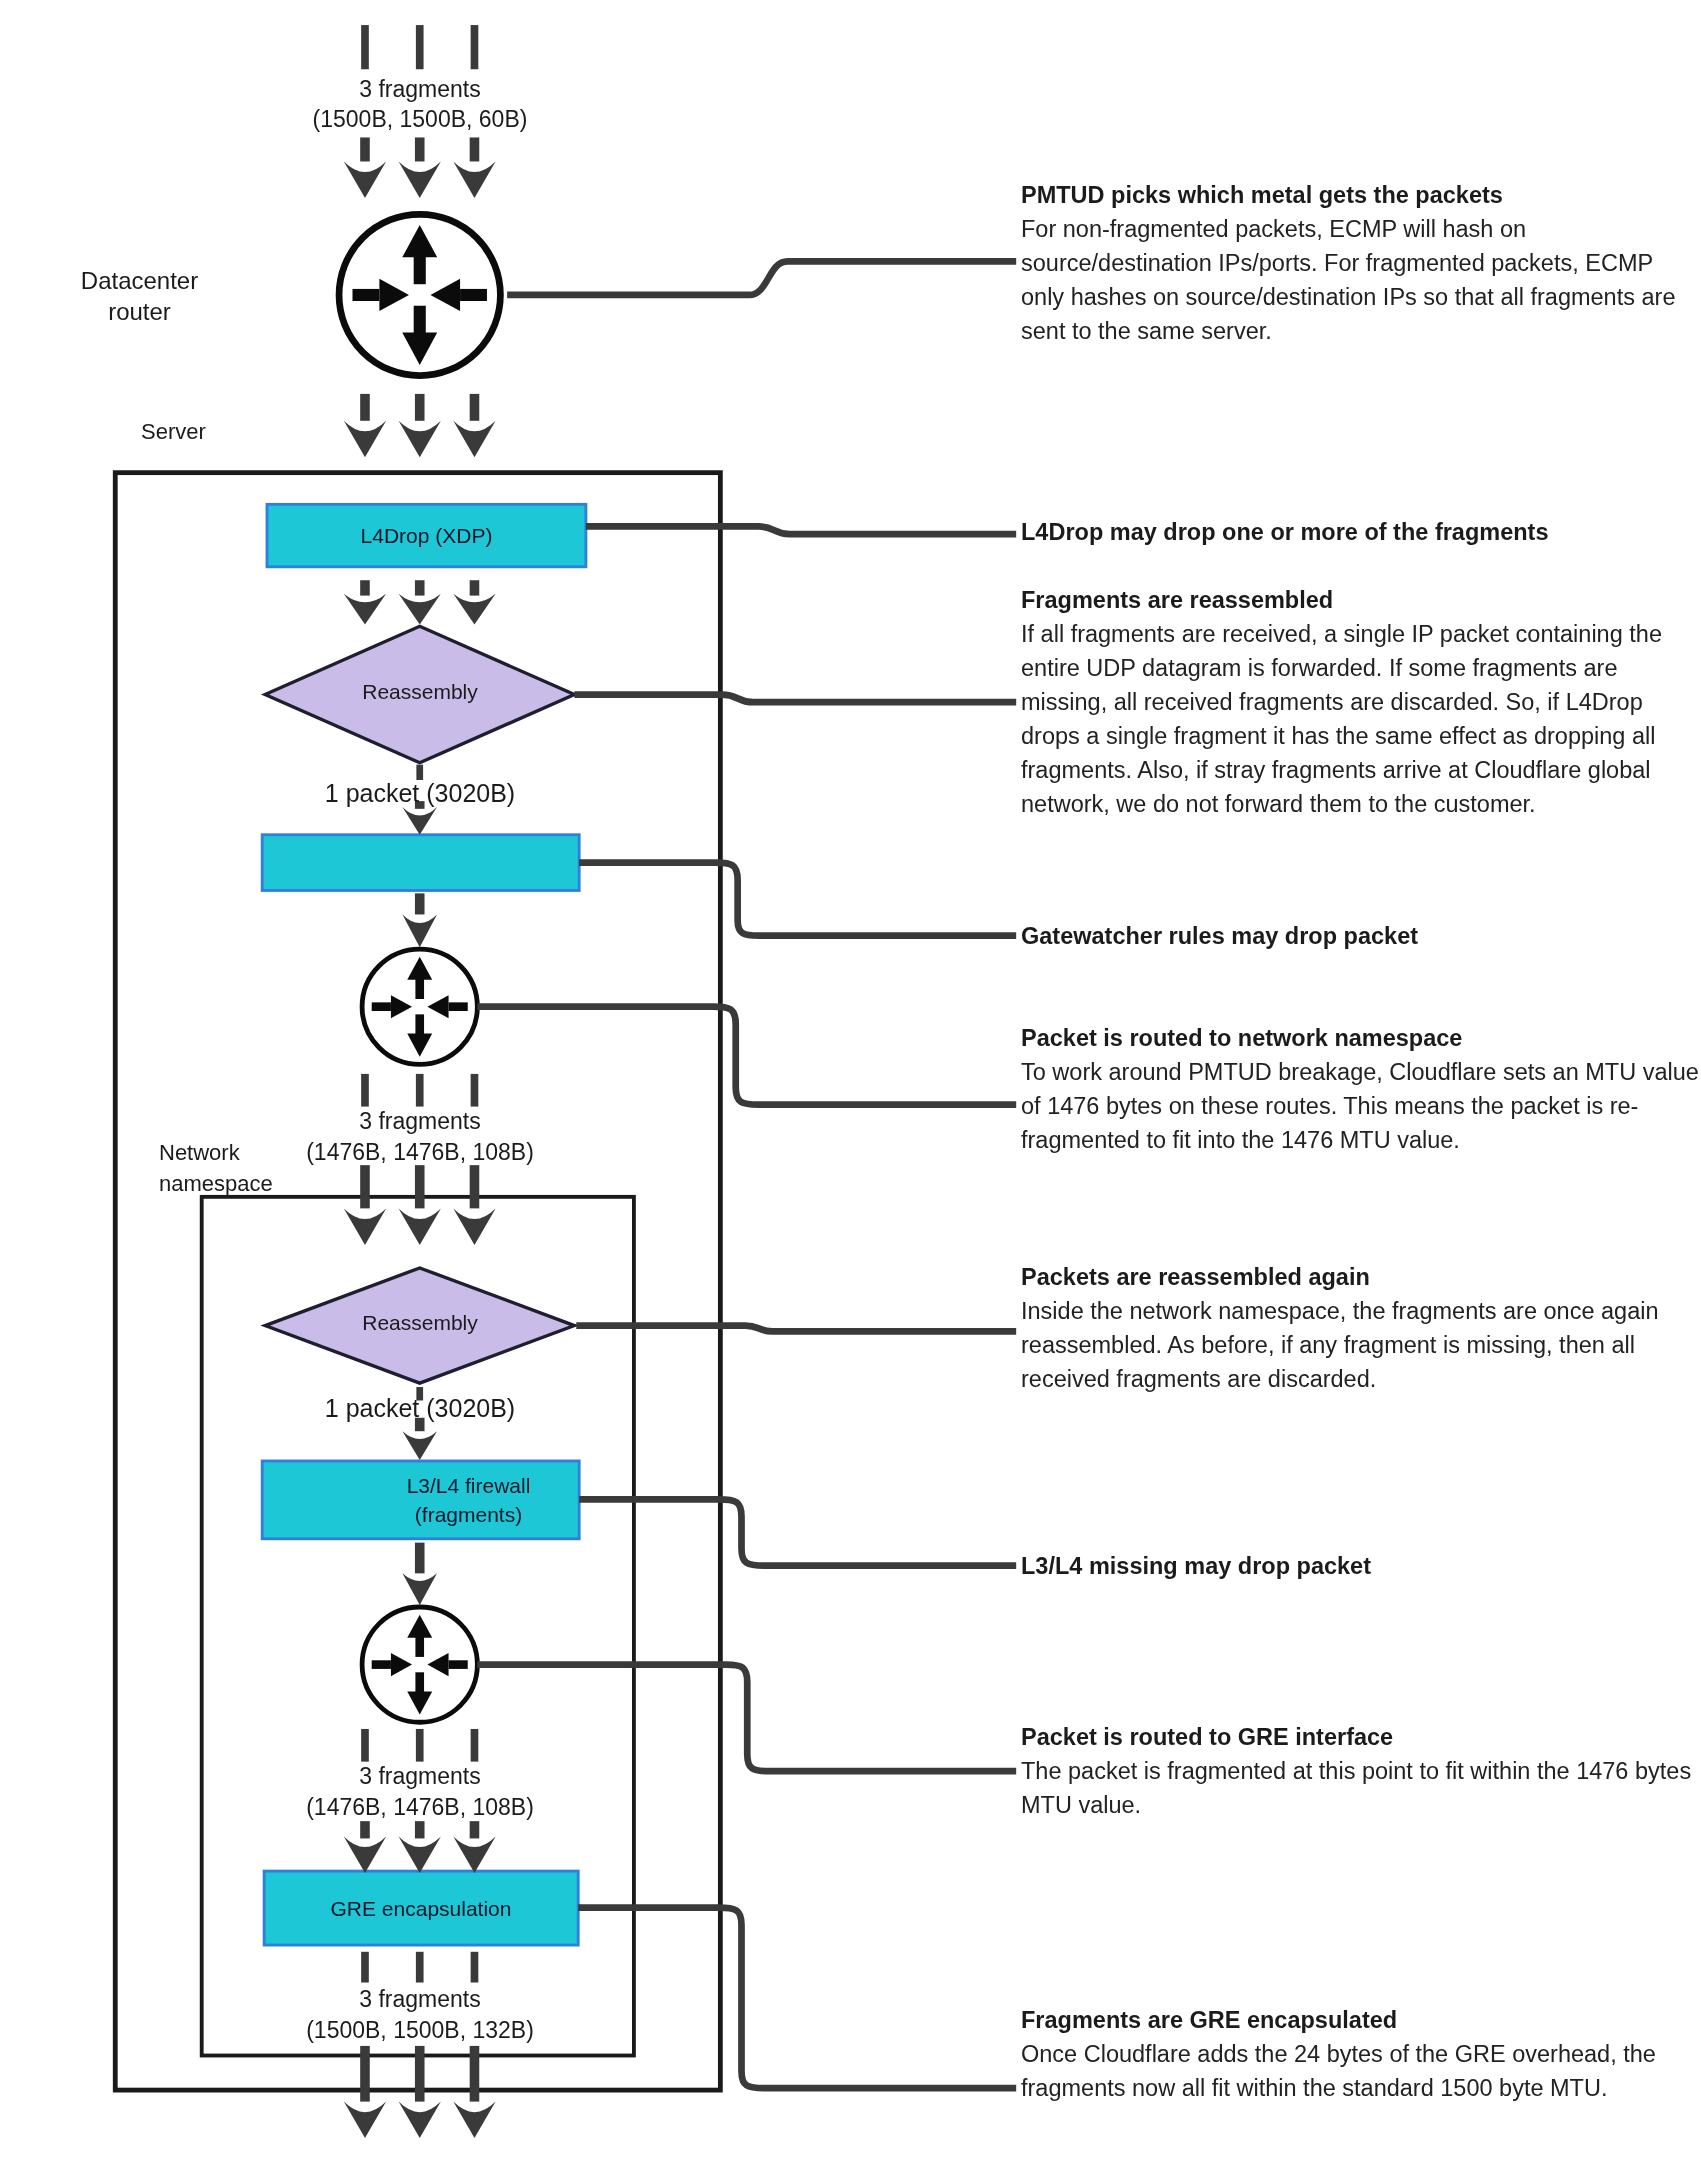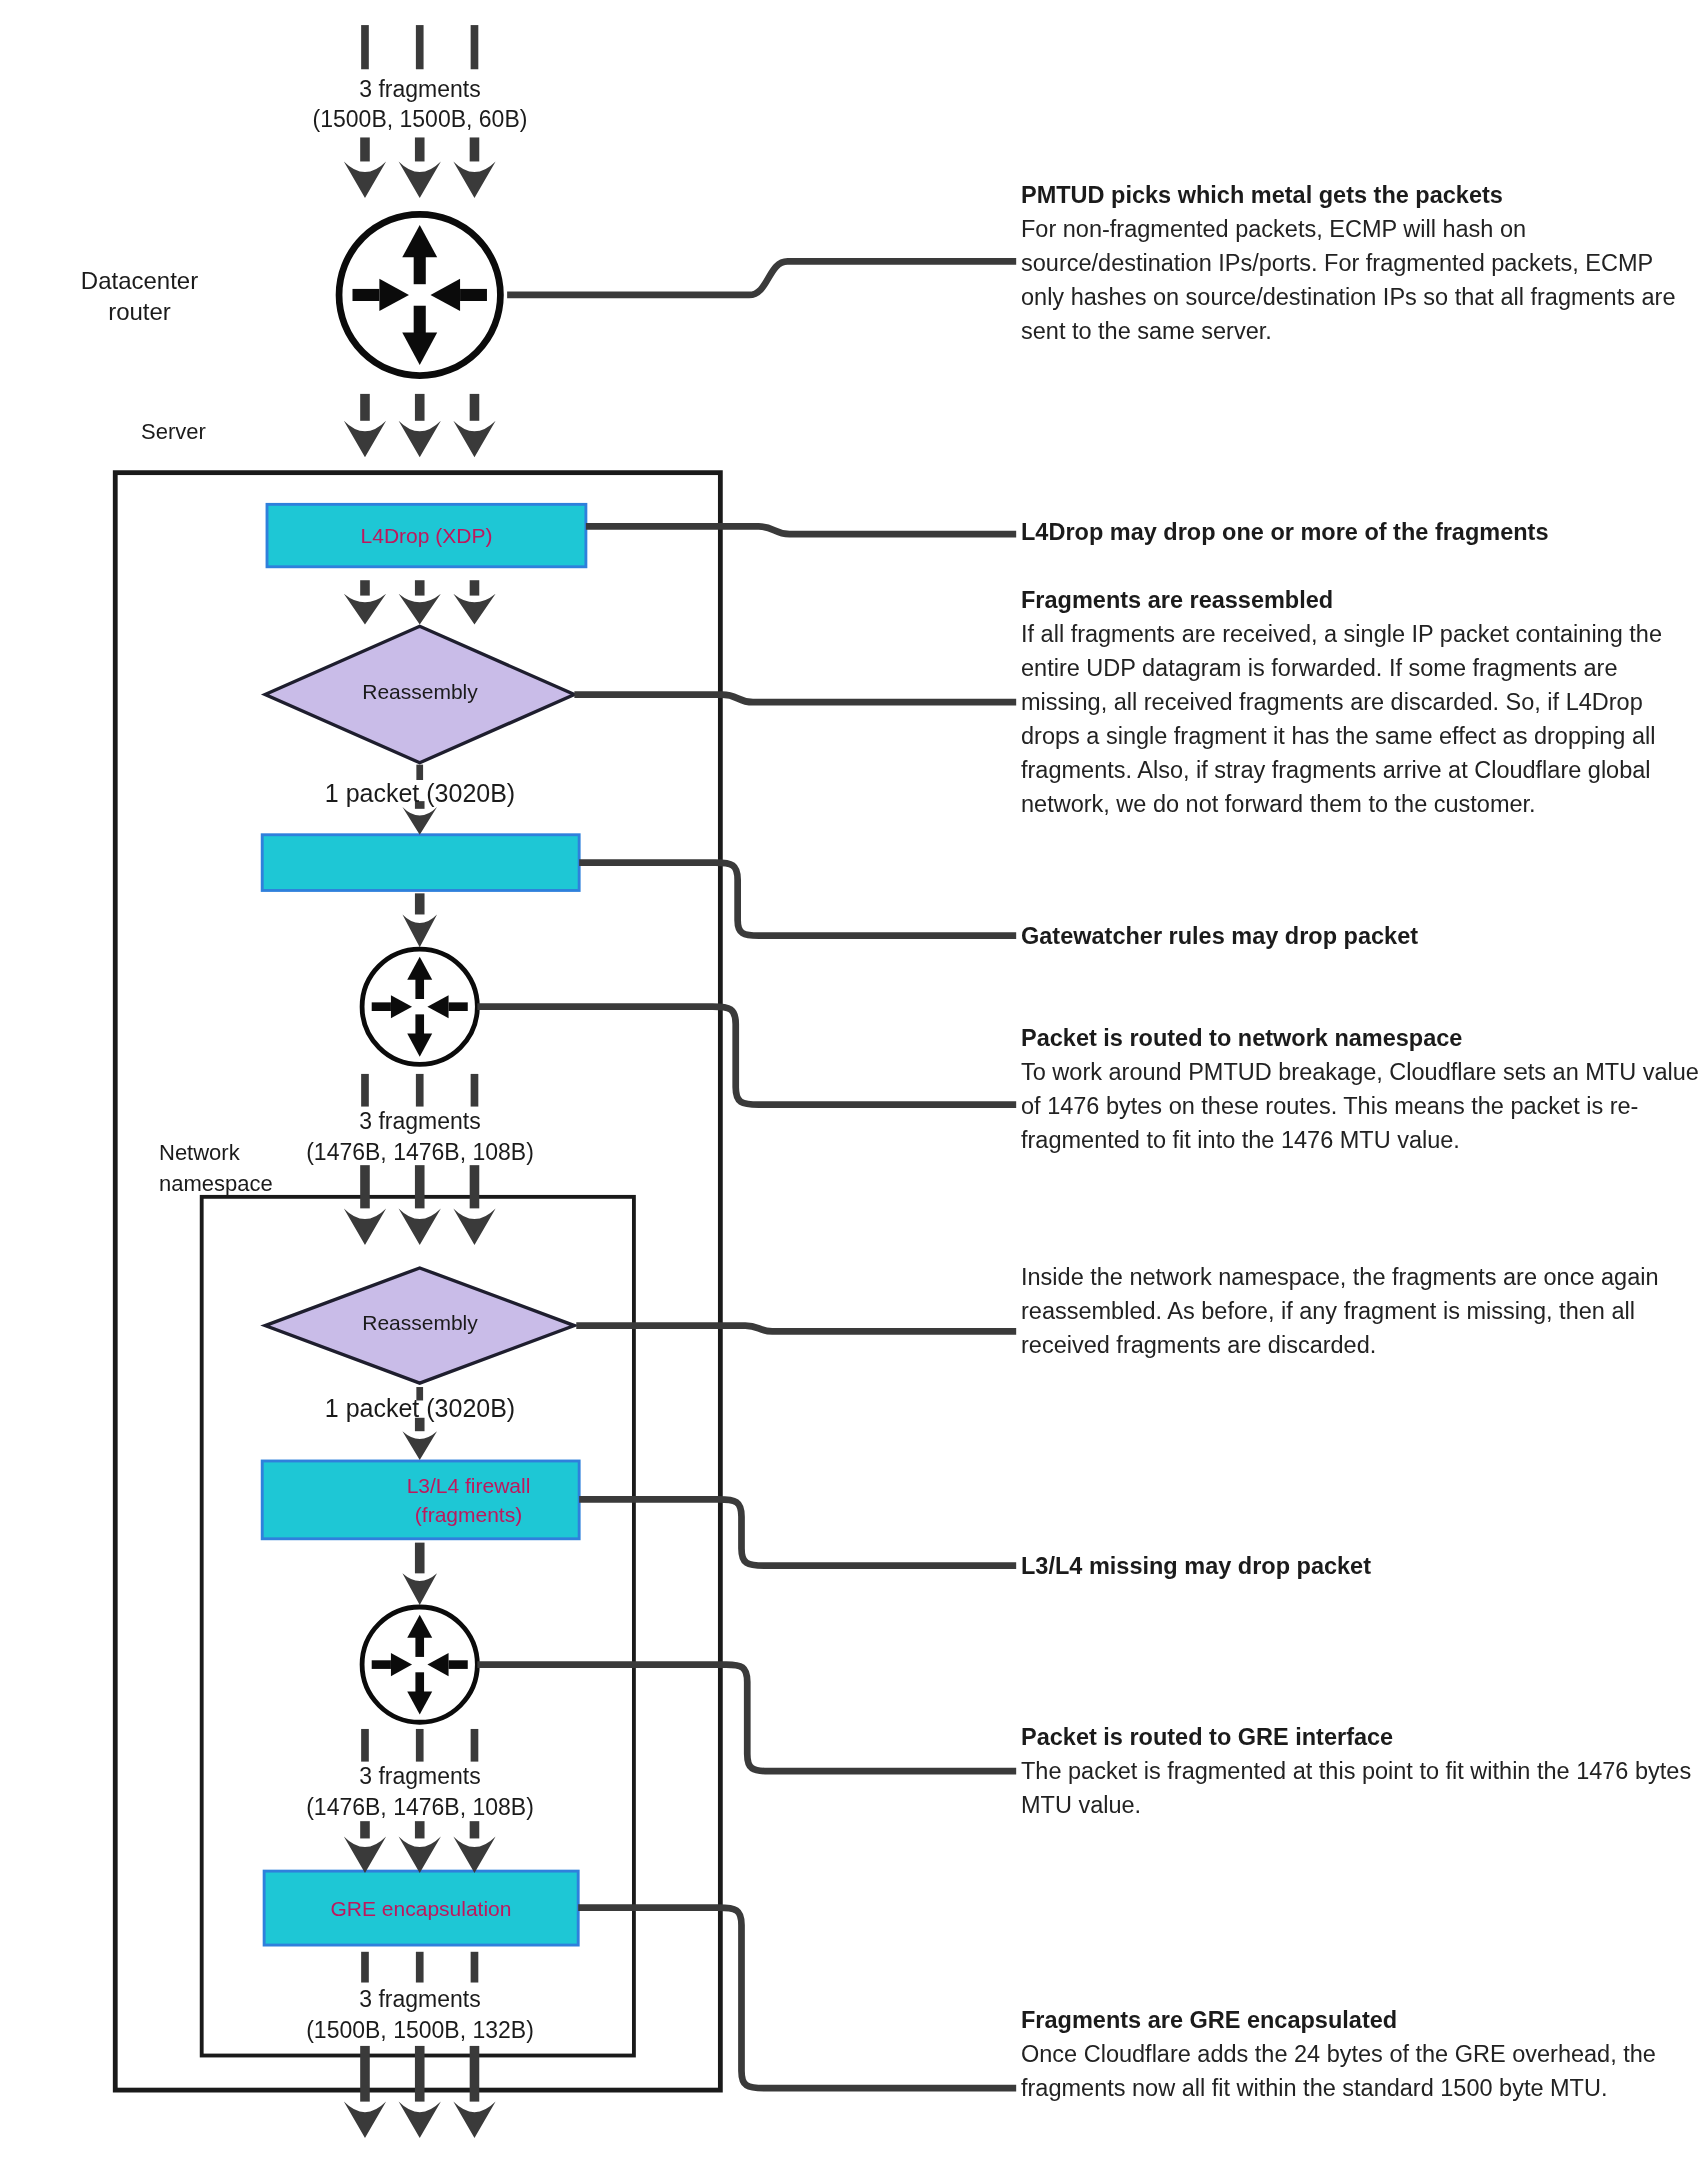--- a/index.html
+++ b/index.html
@@ -21,21 +21,21 @@
   .router-circle{fill:#ffffff;stroke:#0b0b0b;stroke-width:5;}
   .r-shaft{stroke:#0b0b0b;stroke-width:9;fill:none;}
   .r-head{fill:#0b0b0b;stroke:none;}
   .lbl{position:absolute;color:var(--text);}
   .center{text-align:center;}
   .flow-lbl{font-size:23px;line-height:30px;}
   .big-lbl{font-size:25px;line-height:29px;}
   .side-lbl{font-size:24px;line-height:31px;text-align:center;}
   .tag-lbl{font-size:22px;line-height:31px;}
   .boxtext{position:absolute;display:flex;align-items:center;justify-content:center;
-           font-size:21px;line-height:29px;color:#be185d;text-align:center;}
+           font-size:21px;line-height:29px;color:#0f172a;text-align:center;}
   .note{position:absolute;left:1021px;width:678px;}
   .note-title{font-size:23.5px;line-height:34px;font-weight:bold;color:#1b1b1b;}
   .note-body{font-size:23.5px;line-height:34px;color:#222222;}
 </style>
 </head>
 <body>
 
 <div class="canvas">
 
 <svg class="art" width="1701" height="2168" viewBox="0 0 1771 2257">
@@ -242,20 +242,21 @@
 <div class="note" style="top:919px;">
   <div class="note-title">Gatewatcher rules may drop packet</div>
 </div>
 
 <div class="note" style="top:1021px;">
   <div class="note-title">Packet is routed to network namespace</div>
   <div class="note-body">To work around PMTUD breakage, Cloudflare sets an MTU value of 1476 bytes on these routes. This means the packet is re-fragmented to fit into the 1476 MTU value.</div>
 </div>
 
 <div class="note" style="top:1260px;">
+  <div class="note-title">Packets are reassembled again</div>
   <div class="note-body">Inside the network namespace, the fragments are once again reassembled. As before, if any fragment is missing, then all received fragments are discarded.</div>
 </div>
 
 <div class="note" style="top:1549px;">
   <div class="note-title">L3/L4 missing may drop packet</div>
 </div>
 
 <div class="note" style="top:1720px;">
   <div class="note-title">Packet is routed to GRE interface</div>
   <div class="note-body">The packet is fragmented at this point to fit within the 1476 bytes MTU value.</div>

